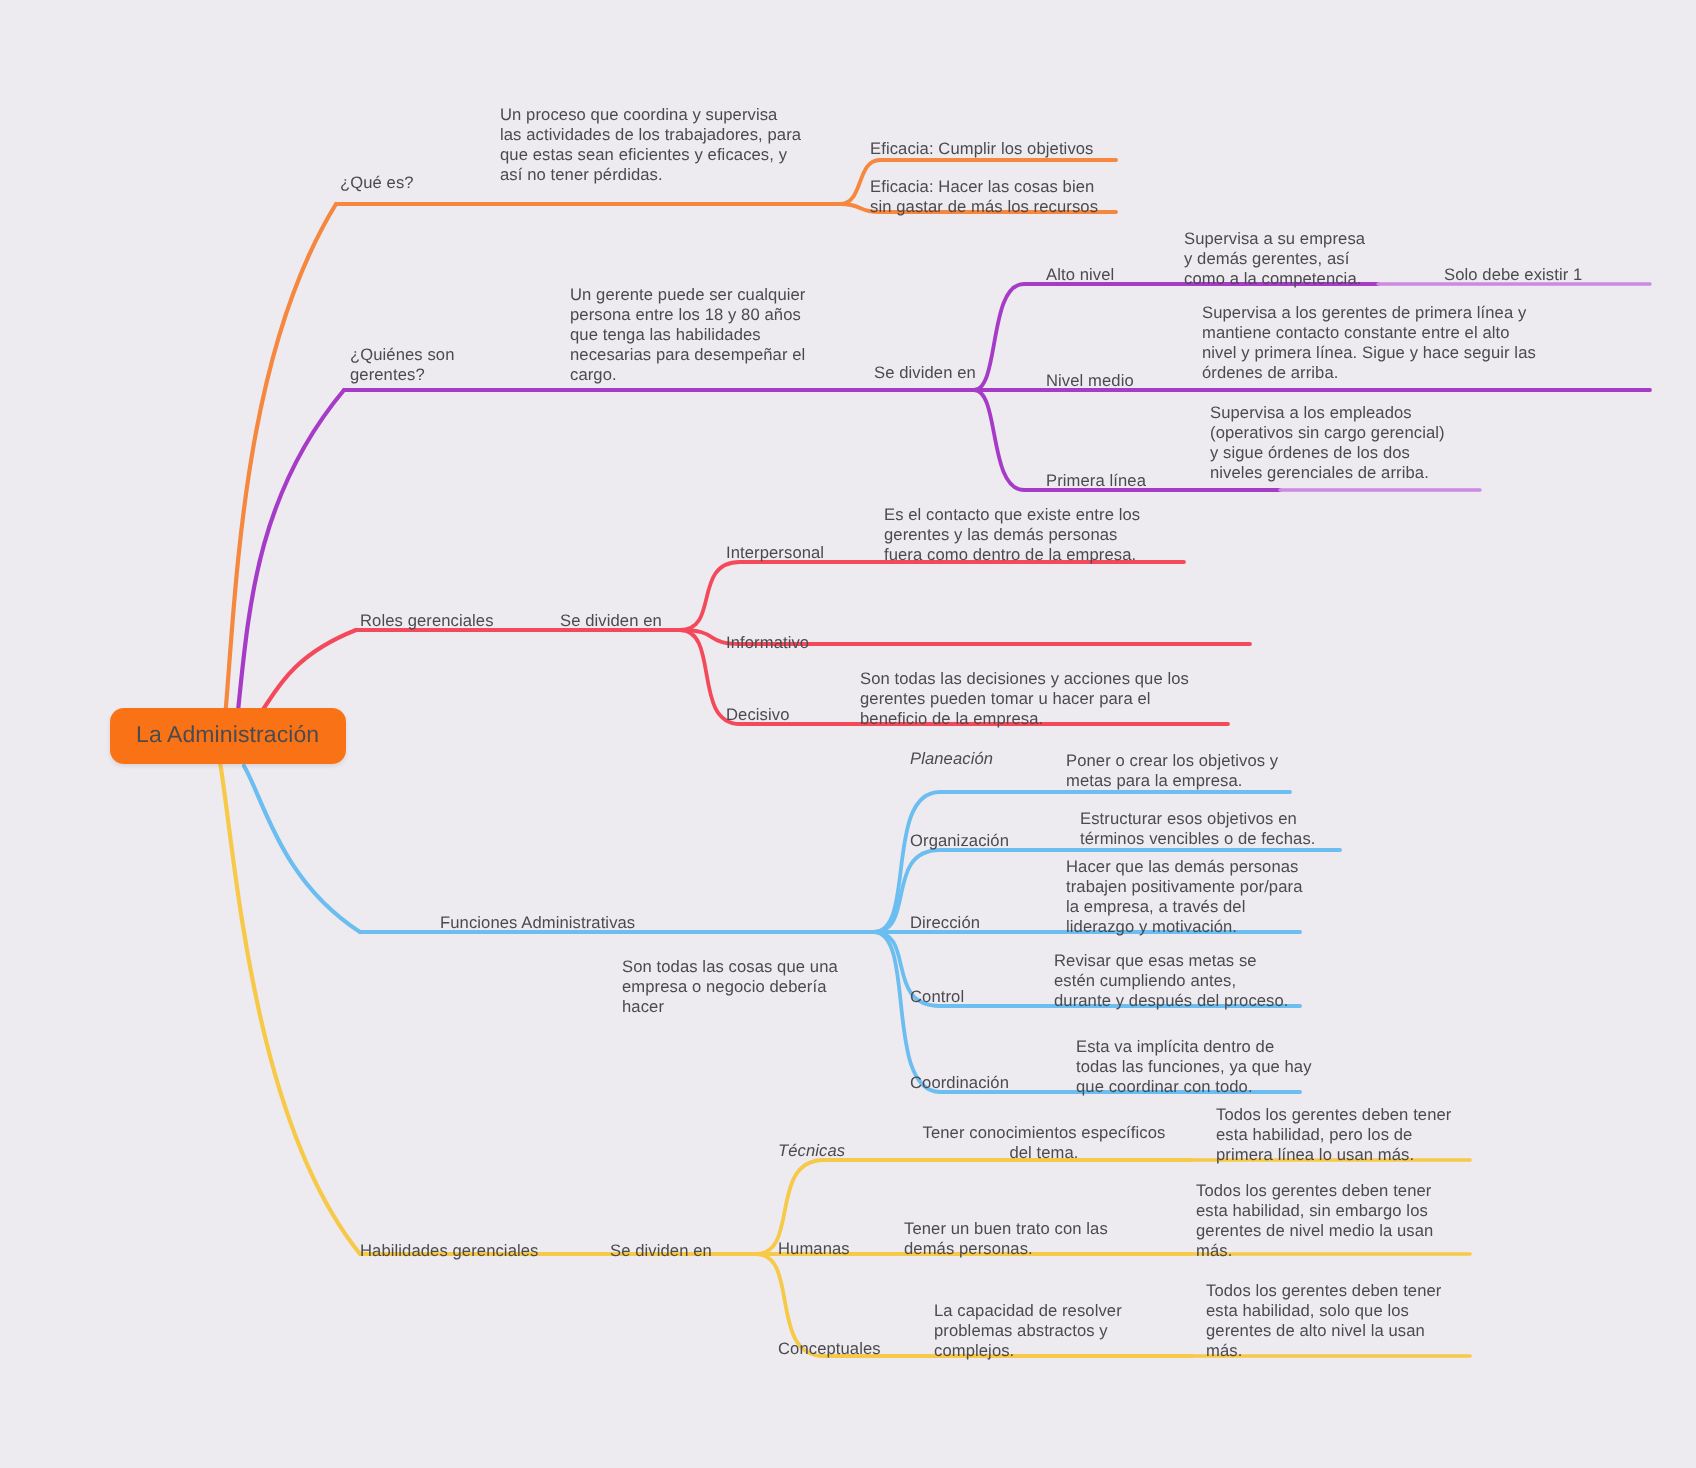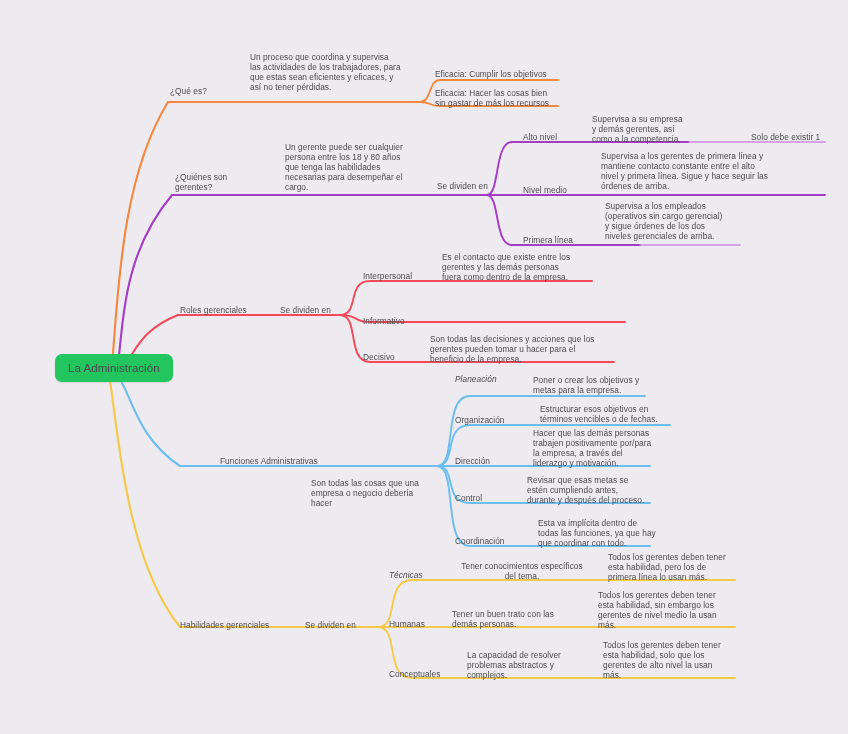--- a/index.html
+++ b/index.html
@@ -13,21 +13,21 @@
   #map{position:absolute;left:0;top:0;width:848px;height:734px;}
   svg.edges{position:absolute;left:0;top:0;width:848px;height:734px;pointer-events:none;}
   .node{
     position:absolute;
     color:#4b4b4f;
     line-height:1.22;
     white-space:pre-line;
     letter-spacing:0.05px;
   }
   .root{
-    background:#22c55e;
+    background:#f97316;
     border-radius:7px;
     padding:7px 13px;
     color:#4b4b4f;
     font-size:11.5px;
     box-shadow:0 1px 2px rgba(0,0,0,0.10);
     z-index:5;
   }
   .lbl{font-size:8.3px;}
   .txt{font-size:8.3px;}
 </style>
@@ -94,21 +94,21 @@
 persona entre los 18 y 80 años
 que tenga las habilidades
 necesarias para desempeñar el
 cargo.</div>
   <div class="node txt" style="left:437px;top:181px;">Se dividen en</div>
 
   <div class="node txt" style="left:523px;top:132px;">Alto nivel</div>
   <div class="node txt" style="left:592px;top:114px;width:110px;">Supervisa a su empresa
 y demás gerentes, así
 como a la competencia.</div>
-  <div class="node txt" style="left:722px;top:132px;margin-left:29px;">Solo debe existir 1</div>
+  <div class="node txt" style="left:722px;top:132px;">Solo debe existir 1</div>
 
   <div class="node txt" style="left:523px;top:185px;">Nivel medio</div>
   <div class="node txt" style="left:601px;top:151px;width:228px;">Supervisa a los gerentes de primera línea y
 mantiene contacto constante entre el alto
 nivel y primera línea. Sigue y hace seguir las
 órdenes de arriba.</div>
 
   <div class="node txt" style="left:523px;top:235px;">Primera línea</div>
   <div class="node txt" style="left:605px;top:201px;width:150px;">Supervisa a los empleados
 (operativos sin cargo gerencial)

